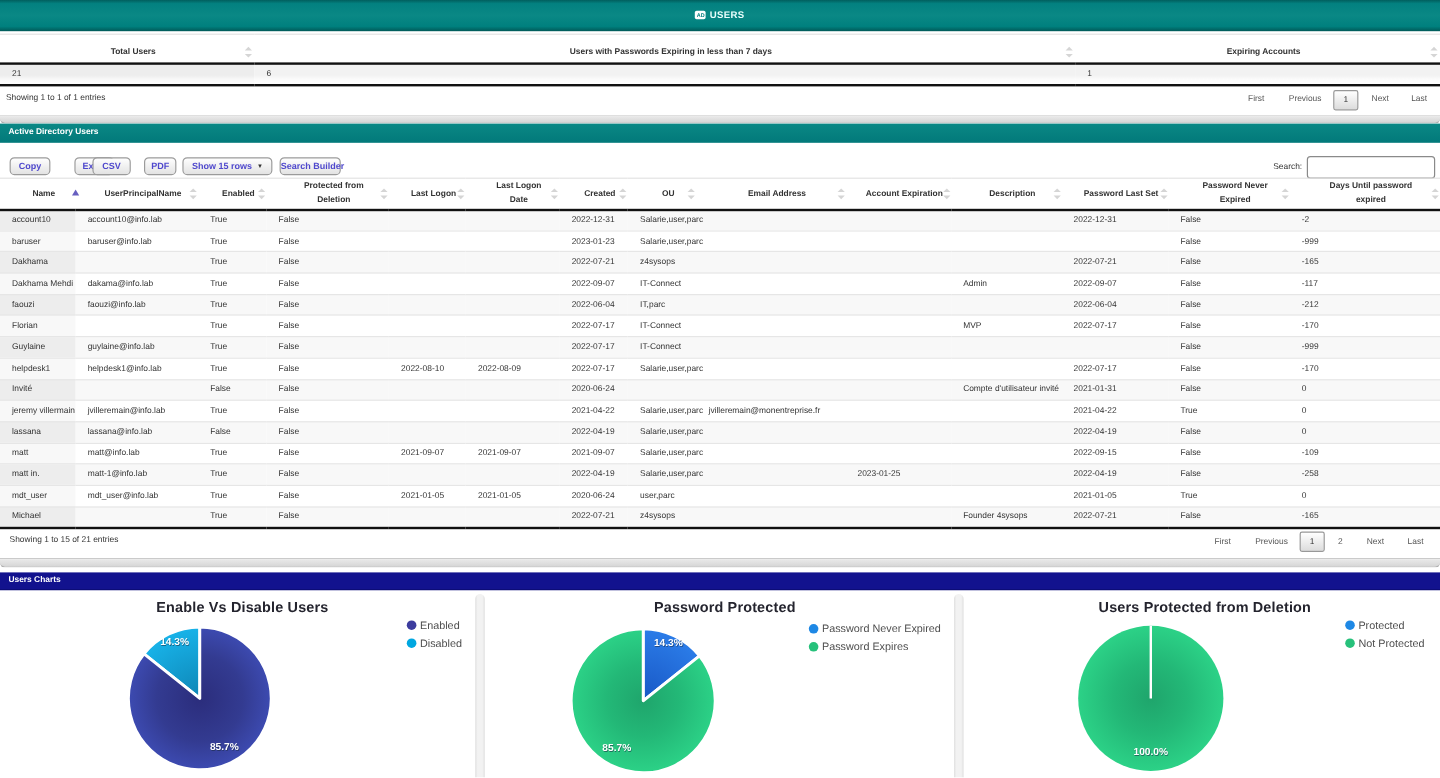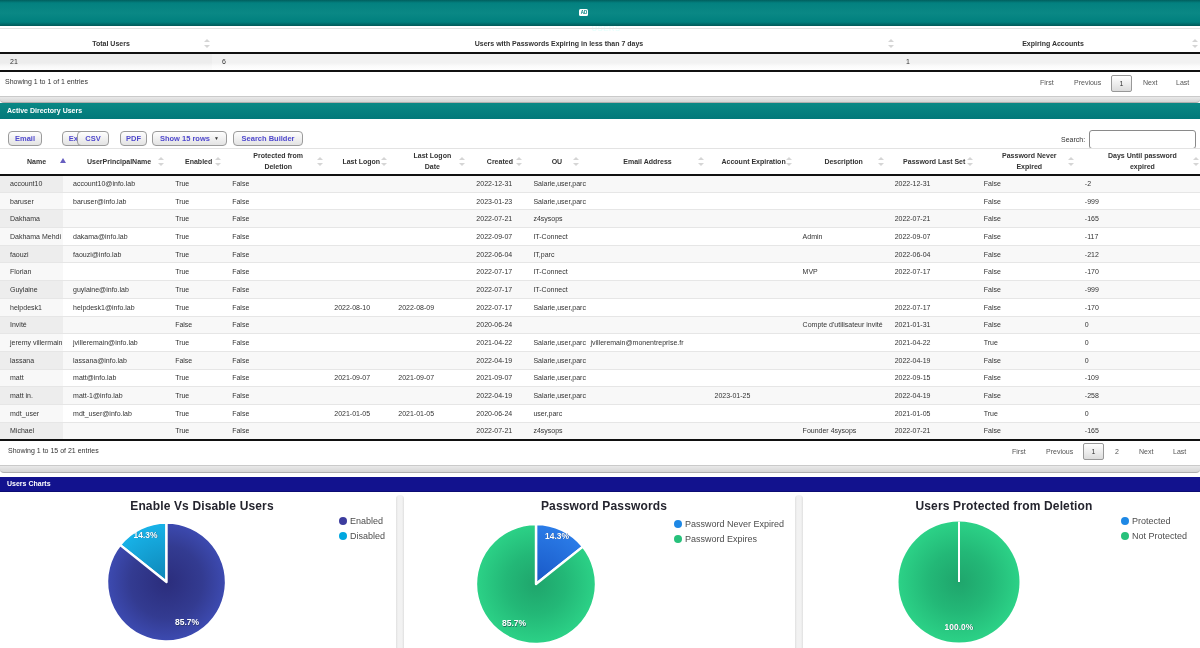--- a/index.html
+++ b/index.html
@@ -1,17 +1,17 @@
 <!DOCTYPE html>
 <html><head><meta charset="utf-8"><style>
 *{margin:0;padding:0;box-sizing:border-box}
 body{width:1200px;height:648px;overflow:hidden;font-family:"Liberation Sans",sans-serif;background:#fff;position:relative}
 .abs{position:absolute}
 .topbar{left:0;top:0;width:1200px;height:26px;background:linear-gradient(180deg,#015f5e 0,#038180 3px,#0a8885 13px,#00807e 22px,#015958 26px);text-align:center;color:#eafffd}
-.topbar .tt{display:inline-block;margin-top:24px;font-size:8px;font-weight:bold;letter-spacing:0.3px;vertical-align:top}
+.topbar .tt{display:inline-block;margin-top:8px;font-size:8px;font-weight:bold;letter-spacing:0.3px;vertical-align:top}
 .adic{display:inline-block;margin-top:9px;margin-right:3px;width:9px;height:7px;background:#fff;border-radius:1.5px;color:#02807e;font-size:4.5px;font-weight:bold;line-height:7px;text-align:center;vertical-align:top}
 table{border-collapse:collapse;table-layout:fixed}
 .sumtab{left:0;top:28px;width:1200px}
 .sumtab th{font-size:7px;font-weight:bold;color:#333;height:24px;border-bottom:2px solid #111;border-top:1px solid #e3e3e3;position:relative;padding:0 0 4.5px 10px;text-align:center;vertical-align:bottom}
 .sumtab td{font-size:7px;color:#333;height:18px;padding-left:10px;background:linear-gradient(180deg,#f2f2f2 0,#f2f2f2 55%,#fbfbfb 75%,#fff 100%);vertical-align:middle}
 .sumtab td.c0{background:linear-gradient(180deg,#ededed 0,#ededed 55%,#f8f8f8 75%,#fdfdfd 100%)}
 .sumtab tbody{border-bottom:2px solid #111}
 .sic{position:absolute;right:1px;top:50%;margin-top:-4px;width:6px;height:9px;display:block}
 .sumtab .sic{margin-top:-1.5px;right:2px}
 .sic.act{right:-3px}
@@ -76,26 +76,26 @@
 </table>
 <div class="abs info" style="left:5px;top:78px">Showing 1 to 1 of 1 entries</div>
 <span class="abs pgt" style="left:1040px">First</span>
 <span class="abs pgt" style="left:1074px">Previous</span>
 <span class="abs pgbox" style="left:1111px;top:75px">1</span>
 <span class="abs pgt" style="left:1143px">Next</span>
 <span class="abs pgt" style="left:1176px">Last</span>
 <div class="abs graystrip" style="top:96px;height:7px"></div>
 <div class="abs tealbar">Active Directory Users</div>
 
-<div class="btn" style="left:8px;width:34px">Email</div>
+<div class="btn" style="left:8px;width:34px">Copy</div>
 <div class="btn" style="left:62px;width:33px">Excel</div>
 <div class="btn" style="left:77px;width:32px">CSV</div>
 <div class="btn" style="left:120px;width:27px">PDF</div>
 <div class="btn" style="left:152px;width:75px">Show 15 rows&nbsp;&nbsp;<span style="color:#333;font-size:5px;vertical-align:1px">▼</span></div>
-<div class="btn" style="left:233px;width:70px">Search Builder</div>
+<div class="btn" style="left:233px;width:51px">Search Builder</div>
 <div class="abs srchlbl" style="left:1061px;top:136px">Search:</div>
 <div class="abs srchbox"></div>
 
 <table class="abs maintab">
 <thead>
       <tr>
         <th style="width:63px">Name<span class="sic act">
             <span class="tu actu"></span>
           </span></th>
         <th style="width:102px">UserPrincipalName<span class="sic">
@@ -402,21 +402,21 @@
 <span class="abs pgb" style="left:1115px">2</span>
 <span class="abs pgb" style="left:1139px">Next</span>
 <span class="abs pgb" style="left:1173px">Last</span>
 <div class="abs graystrip" style="top:465px;height:8px"></div>
 <div class="abs navybar">Users Charts</div>
 
 <div class="abs chartsbg"></div>
 <div class="gap" style="left:396px"></div>
 <div class="gap" style="left:795px"></div>
 <div class="ctitle" style="left:2px;width:400px">Enable Vs Disable Users</div>
-<div class="ctitle" style="left:404px;width:400px">Password Passwords</div>
+<div class="ctitle" style="left:404px;width:400px">Password Protected</div>
 <div class="ctitle" style="left:804px;width:400px">Users Protected from Deletion</div>
 
 <svg class="abs" style="left:0;top:492px" width="1200" height="156" viewBox="0 492 1200 156">
 <defs>
 <radialGradient id="gEn" gradientUnits="userSpaceOnUse" cx="166.5" cy="582" r="60">
  <stop offset="0%" stop-color="#2b2d7c"></stop>
         <stop offset="60%" stop-color="#333b91"></stop>
         <stop offset="100%" stop-color="#3d4bb2"></stop>
       </radialGradient>
 <radialGradient id="gCy" gradientUnits="userSpaceOnUse" cx="166.5" cy="582" r="60">

